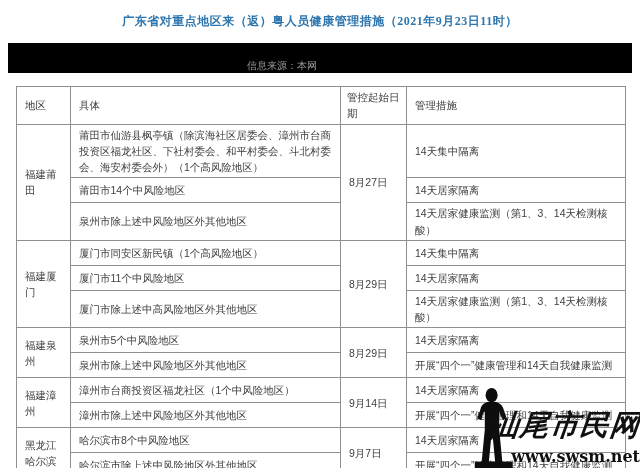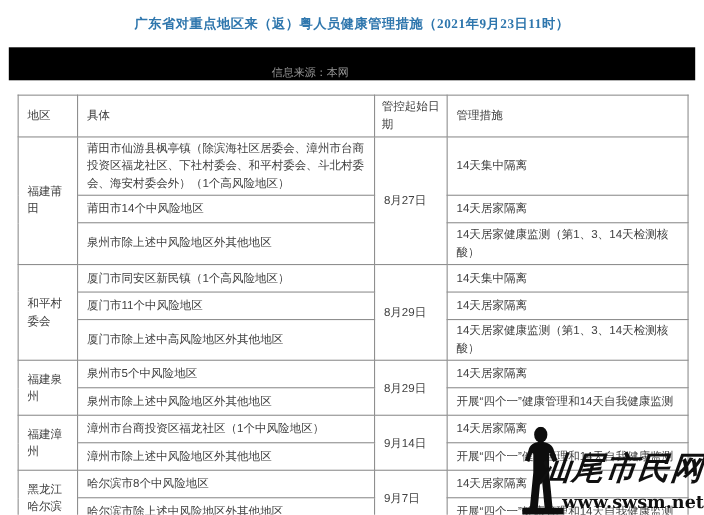--- a/index.html
+++ b/index.html
@@ -128,21 +128,21 @@
       </tr>
       <tr>
         <td>莆田市14个中风险地区</td>
         <td>14天居家隔离</td>
       </tr>
       <tr>
         <td>泉州市除上述中风险地区外其他地区</td>
         <td>14天居家健康监测（第1、3、14天检测核酸）</td>
       </tr>
       <tr>
-        <td rowspan="3">和平村委会</td>
+        <td rowspan="3">福建厦门</td>
         <td>厦门市同安区新民镇（1个高风险地区）</td>
         <td rowspan="3">8月29日</td>
         <td>14天集中隔离</td>
       </tr>
       <tr>
         <td>厦门市11个中风险地区</td>
         <td>14天居家隔离</td>
       </tr>
       <tr>
         <td>厦门市除上述中高风险地区外其他地区</td>

